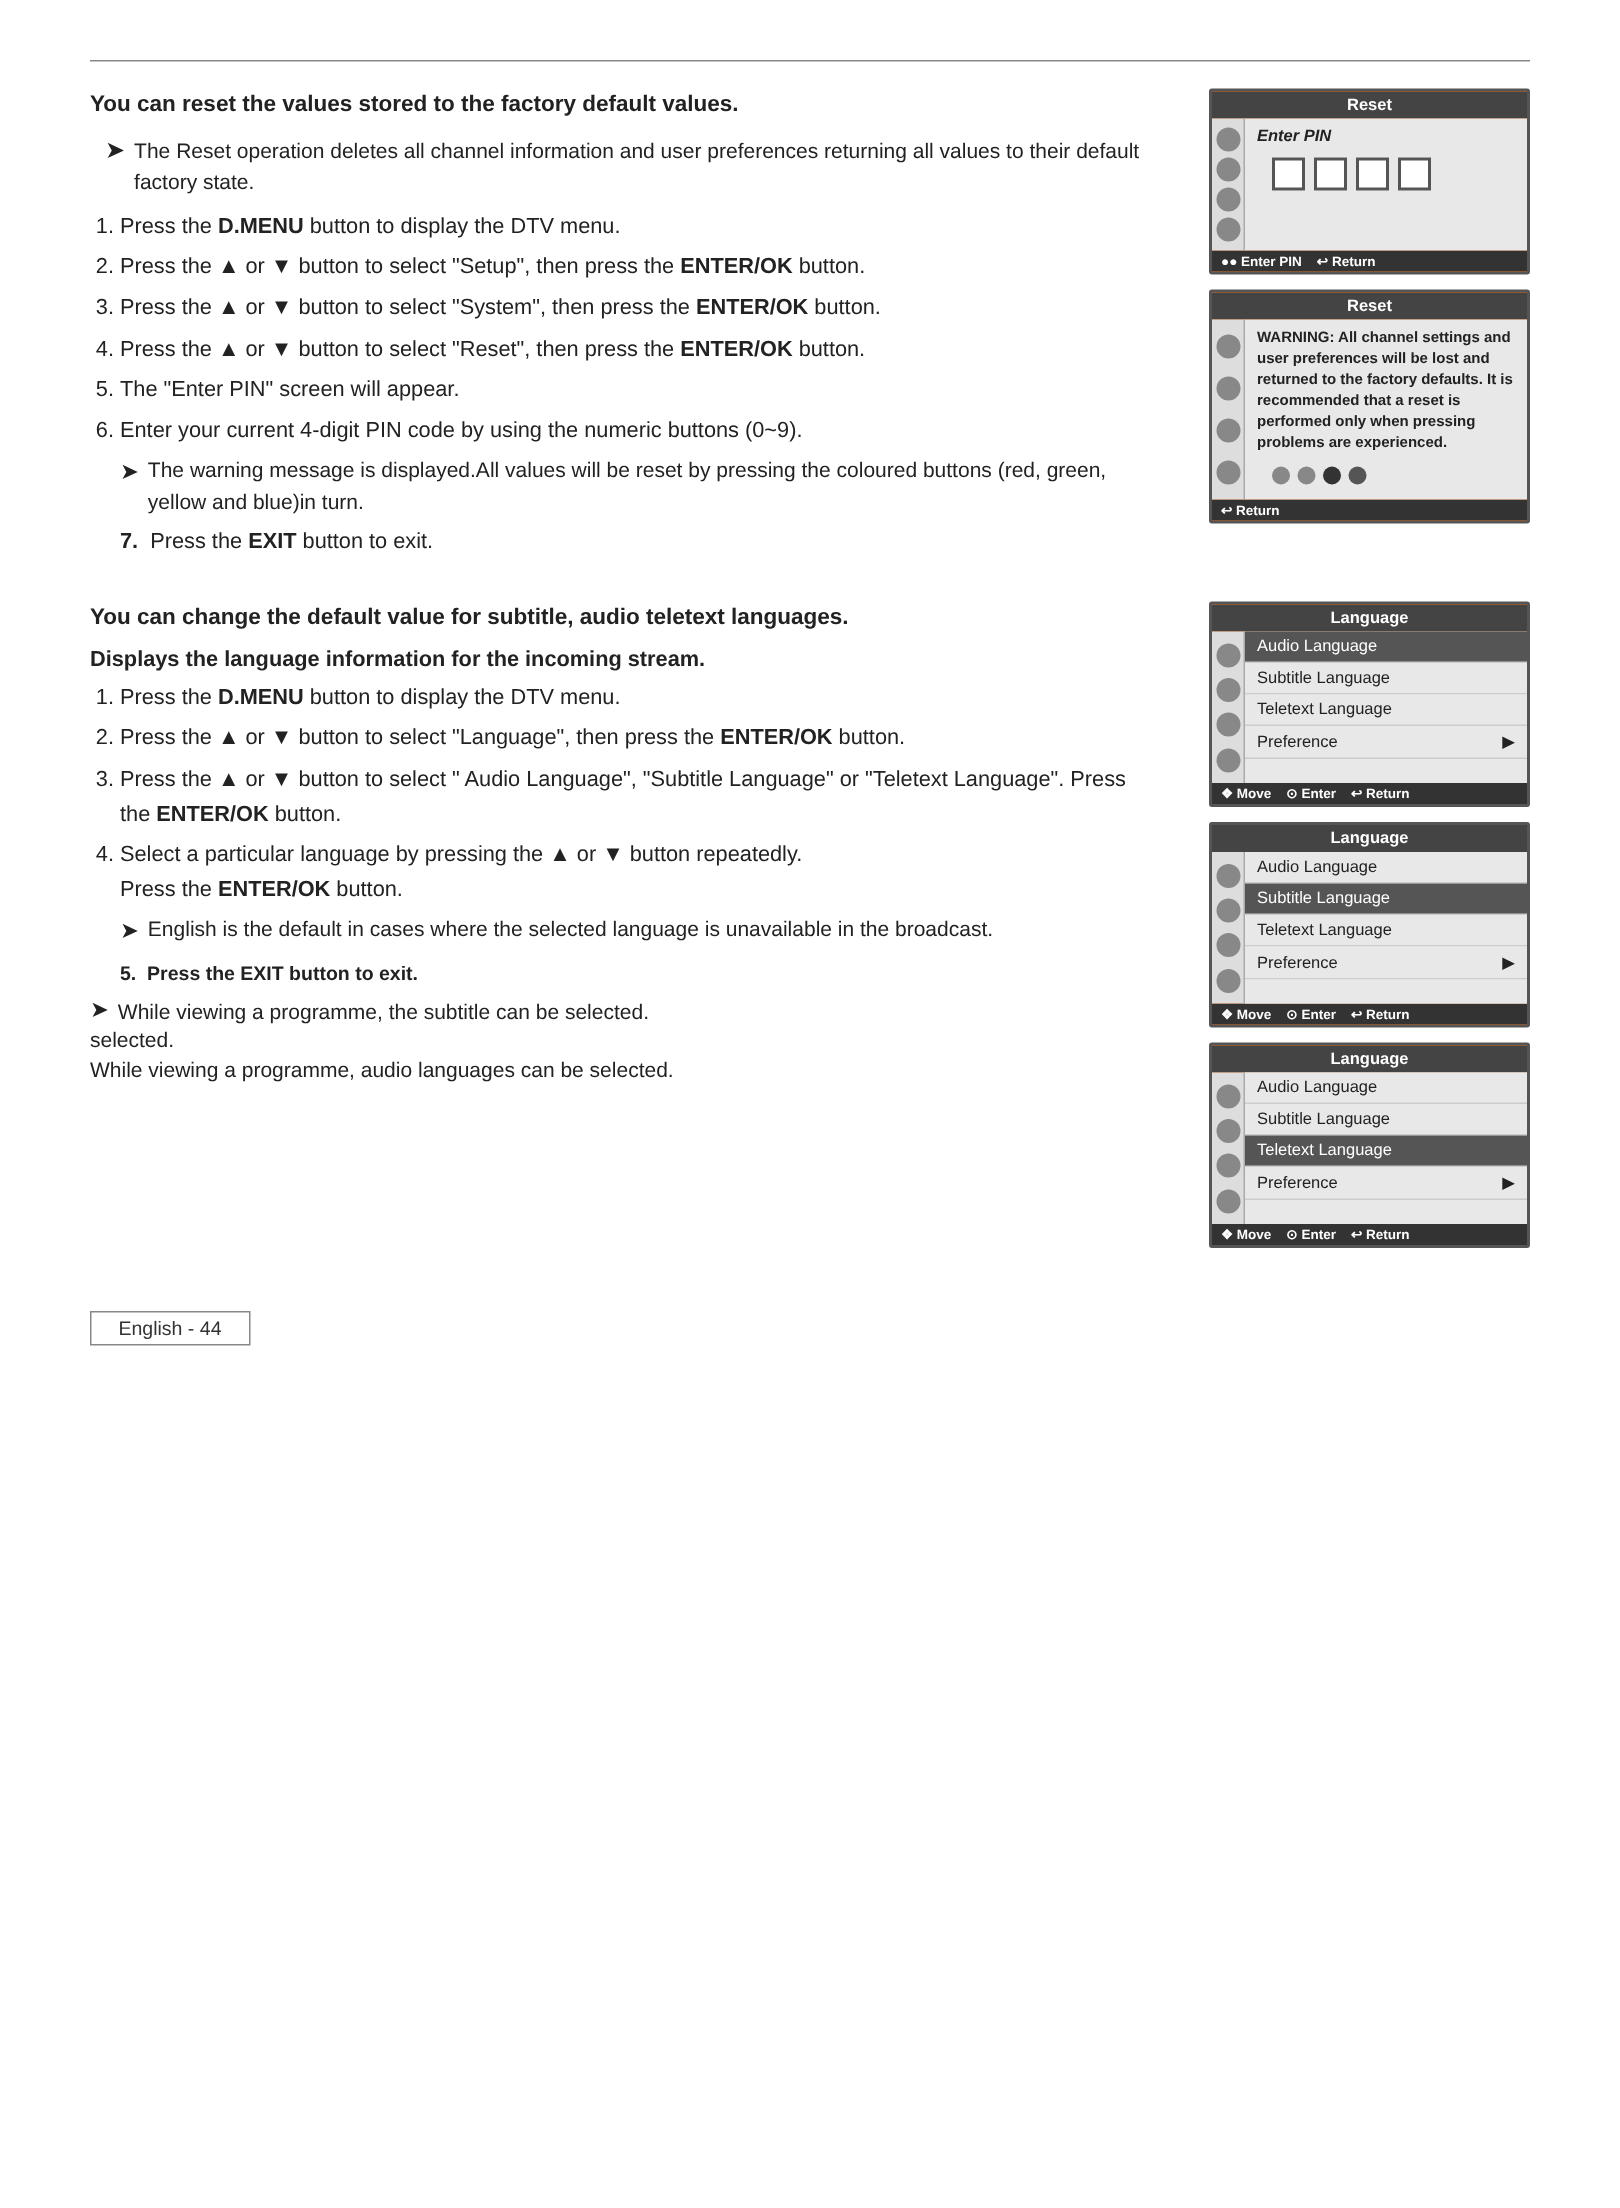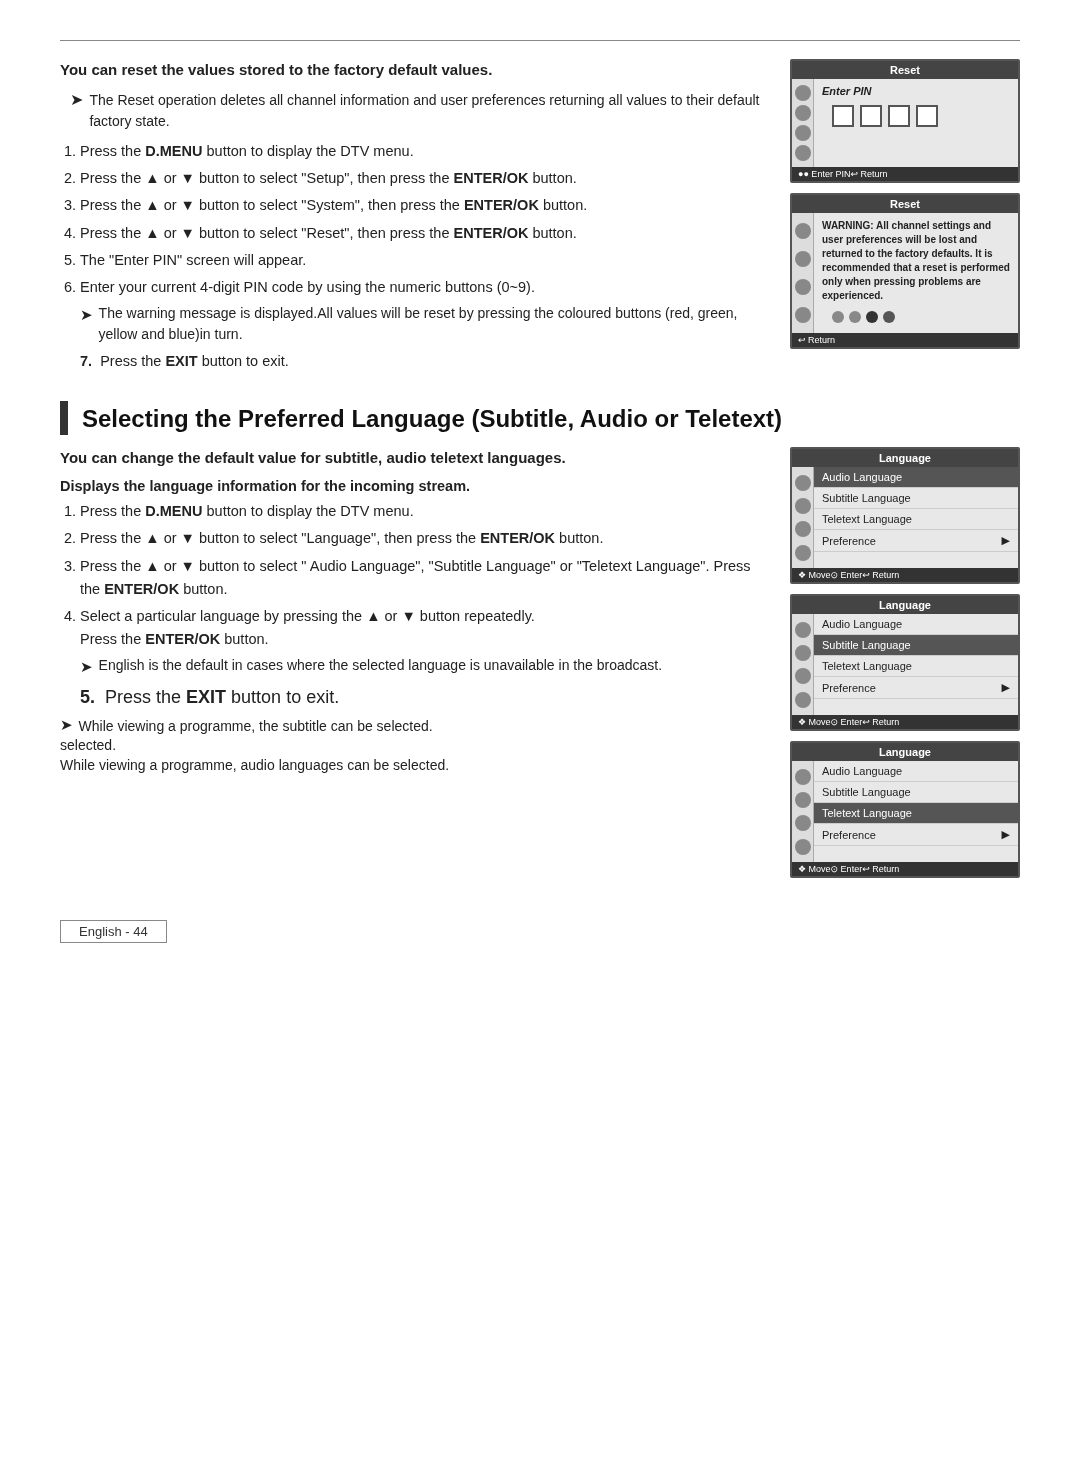--- a/index.html
+++ b/index.html
@@ -131,40 +131,43 @@
       line-height: 1.3;
     }
 
     
     .tv-screen {
       border: 2px solid #555;
       border-radius: 2px;
       overflow: hidden;
       background: #f97316;
       font-size: 11px;
+      margin-left: 16px;
     }
     .tv-screen .tv-title-bar {
       background: #444;
       color: #fff;
       text-align: center;
       font-weight: bold;
       font-size: 11px;
       padding: 3px 0;
     }
     .tv-screen .tv-body {
       background: #e8e8e8;
       padding: 6px 8px;
       position: relative;
     }
     .tv-screen .tv-footer {
       background: #333;
       color: #fff;
       font-size: 9px;
       padding: 2px 6px;
       display: flex;
+      gap: 10px;
+      font-weight: bold;
     }
 
     
     .pin-row {
       display: flex;
       gap: 6px;
       margin: 8px 0 8px 10px;
     }
     .pin-box {
       width: 22px;
@@ -328,43 +331,39 @@
         </div>
         <div class="tv-footer">
           <span>↩ Return</span>
         </div>
       </div>
     </div>
   </div>
 </div>
 
 <div>
-  <div class="subsection-heading">
-    <div class="bar"></div>
-    <h2>Selecting the Preferred Language (Subtitle, Audio or Teletext)</h2>
-  </div>
 
   <div class="section-body">
     <div class="section-text">
       <p class="bold-intro">You can change the default value for subtitle, audio teletext languages.</p>
       <p class="display-label">Displays the language information for the incoming stream.</p>
       <ol>
         <li>Press the <strong>D.MENU</strong> button to display the DTV menu.</li>
         <li>Press the ▲ or ▼ button to select "Language", then press the <strong>ENTER/OK</strong> button.</li>
         <li>Press the ▲ or ▼ button to select " Audio Language", "Subtitle Language" or "Teletext Language". Press the <strong>ENTER/OK</strong> button.</li>
         <li>
           Select a particular language by pressing the ▲ or ▼ button repeatedly.<br>
           Press the <strong>ENTER/OK</strong> button.
           <div style="display:flex; margin-top:4px;">
             <span style="font-size:15px; margin-right:6px;">➤</span>
             <p style="font-size:14px; line-height:1.5;">English is the default in cases where the selected language is unavailable in the broadcast.</p>
           </div>
         </li>
       </ol>
-      <p style="font-size:18px; margin-left:20px; margin-top:0; margin-bottom:8px;"><strong>5.</strong>&nbsp;&nbsp;Press the <strong>EXIT</strong> button to exit.</p>
+      <p style="font-size:13px; margin-left:20px; margin-top:0; margin-bottom:8px;font-weight:bold;"><strong>5.</strong>&nbsp;&nbsp;Press the <strong>EXIT</strong> button to exit.</p>
       <div class="standalone-note">
         <span class="arrow">➤</span>
         <p>While viewing a programme, the subtitle can be selected.</p>
       </div>
       <p style="font-size:14px; margin-left:0;">selected.</p>
       <p style="font-size:14px; margin-top:4px; margin-left:0;">While viewing a programme, audio languages can be selected.</p>
     </div>
 
     <div class="section-screens">
 

